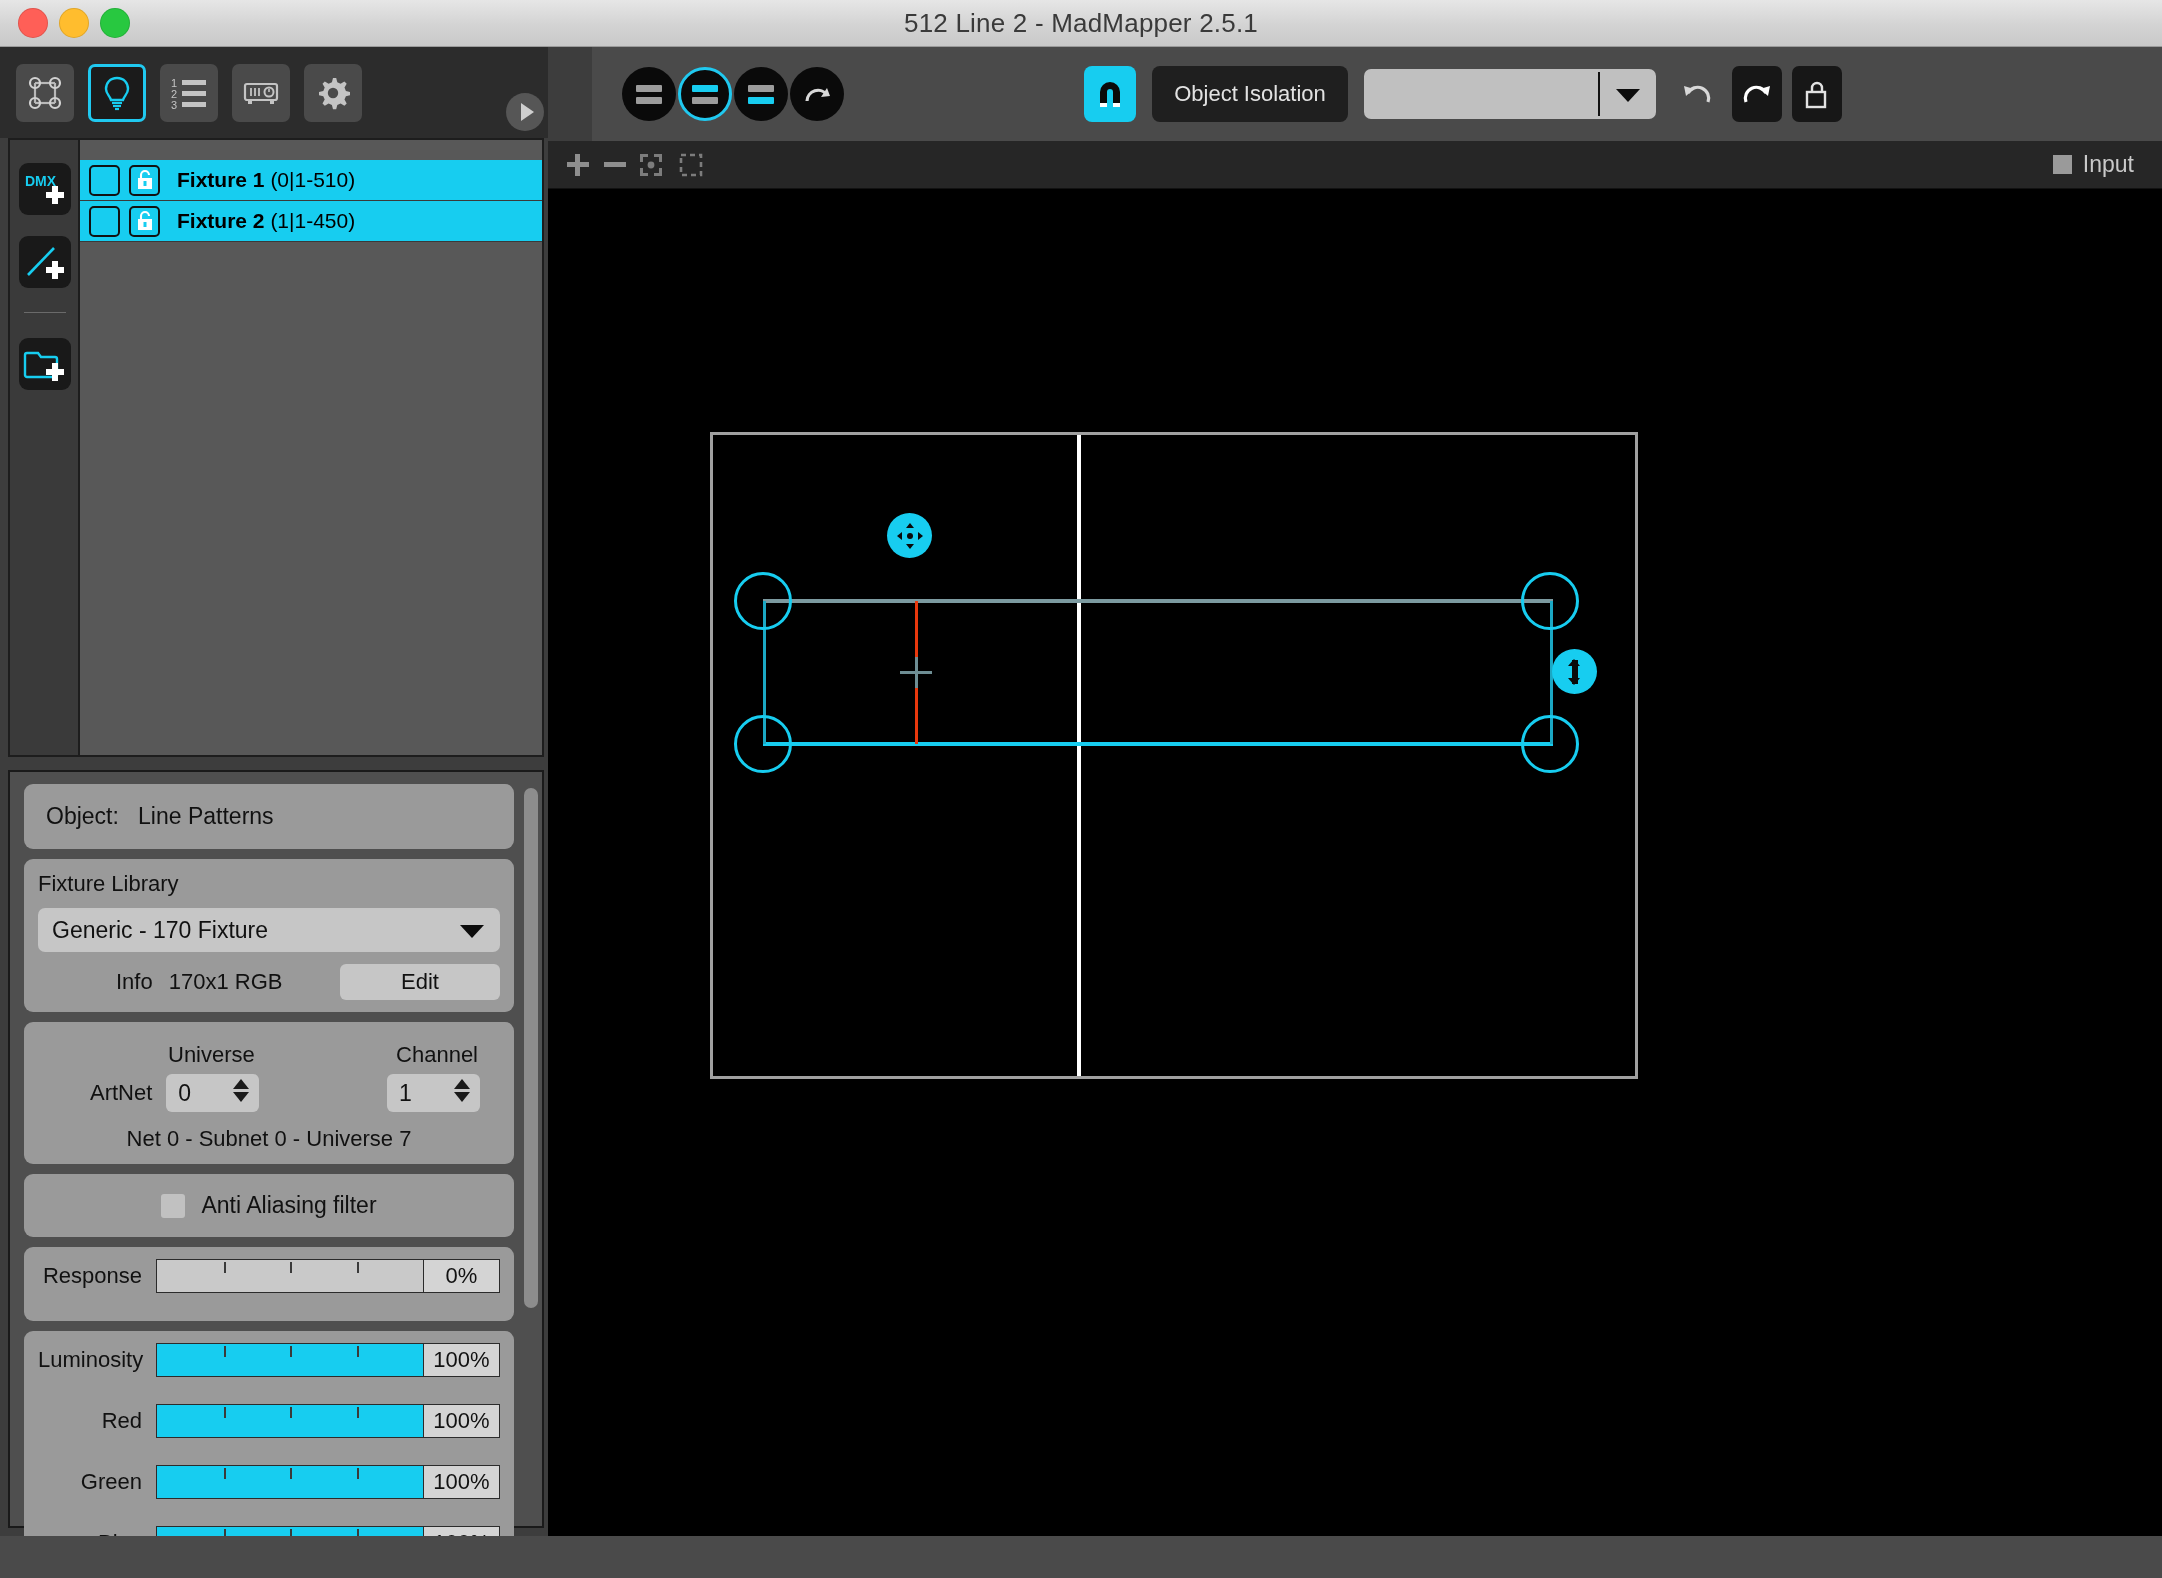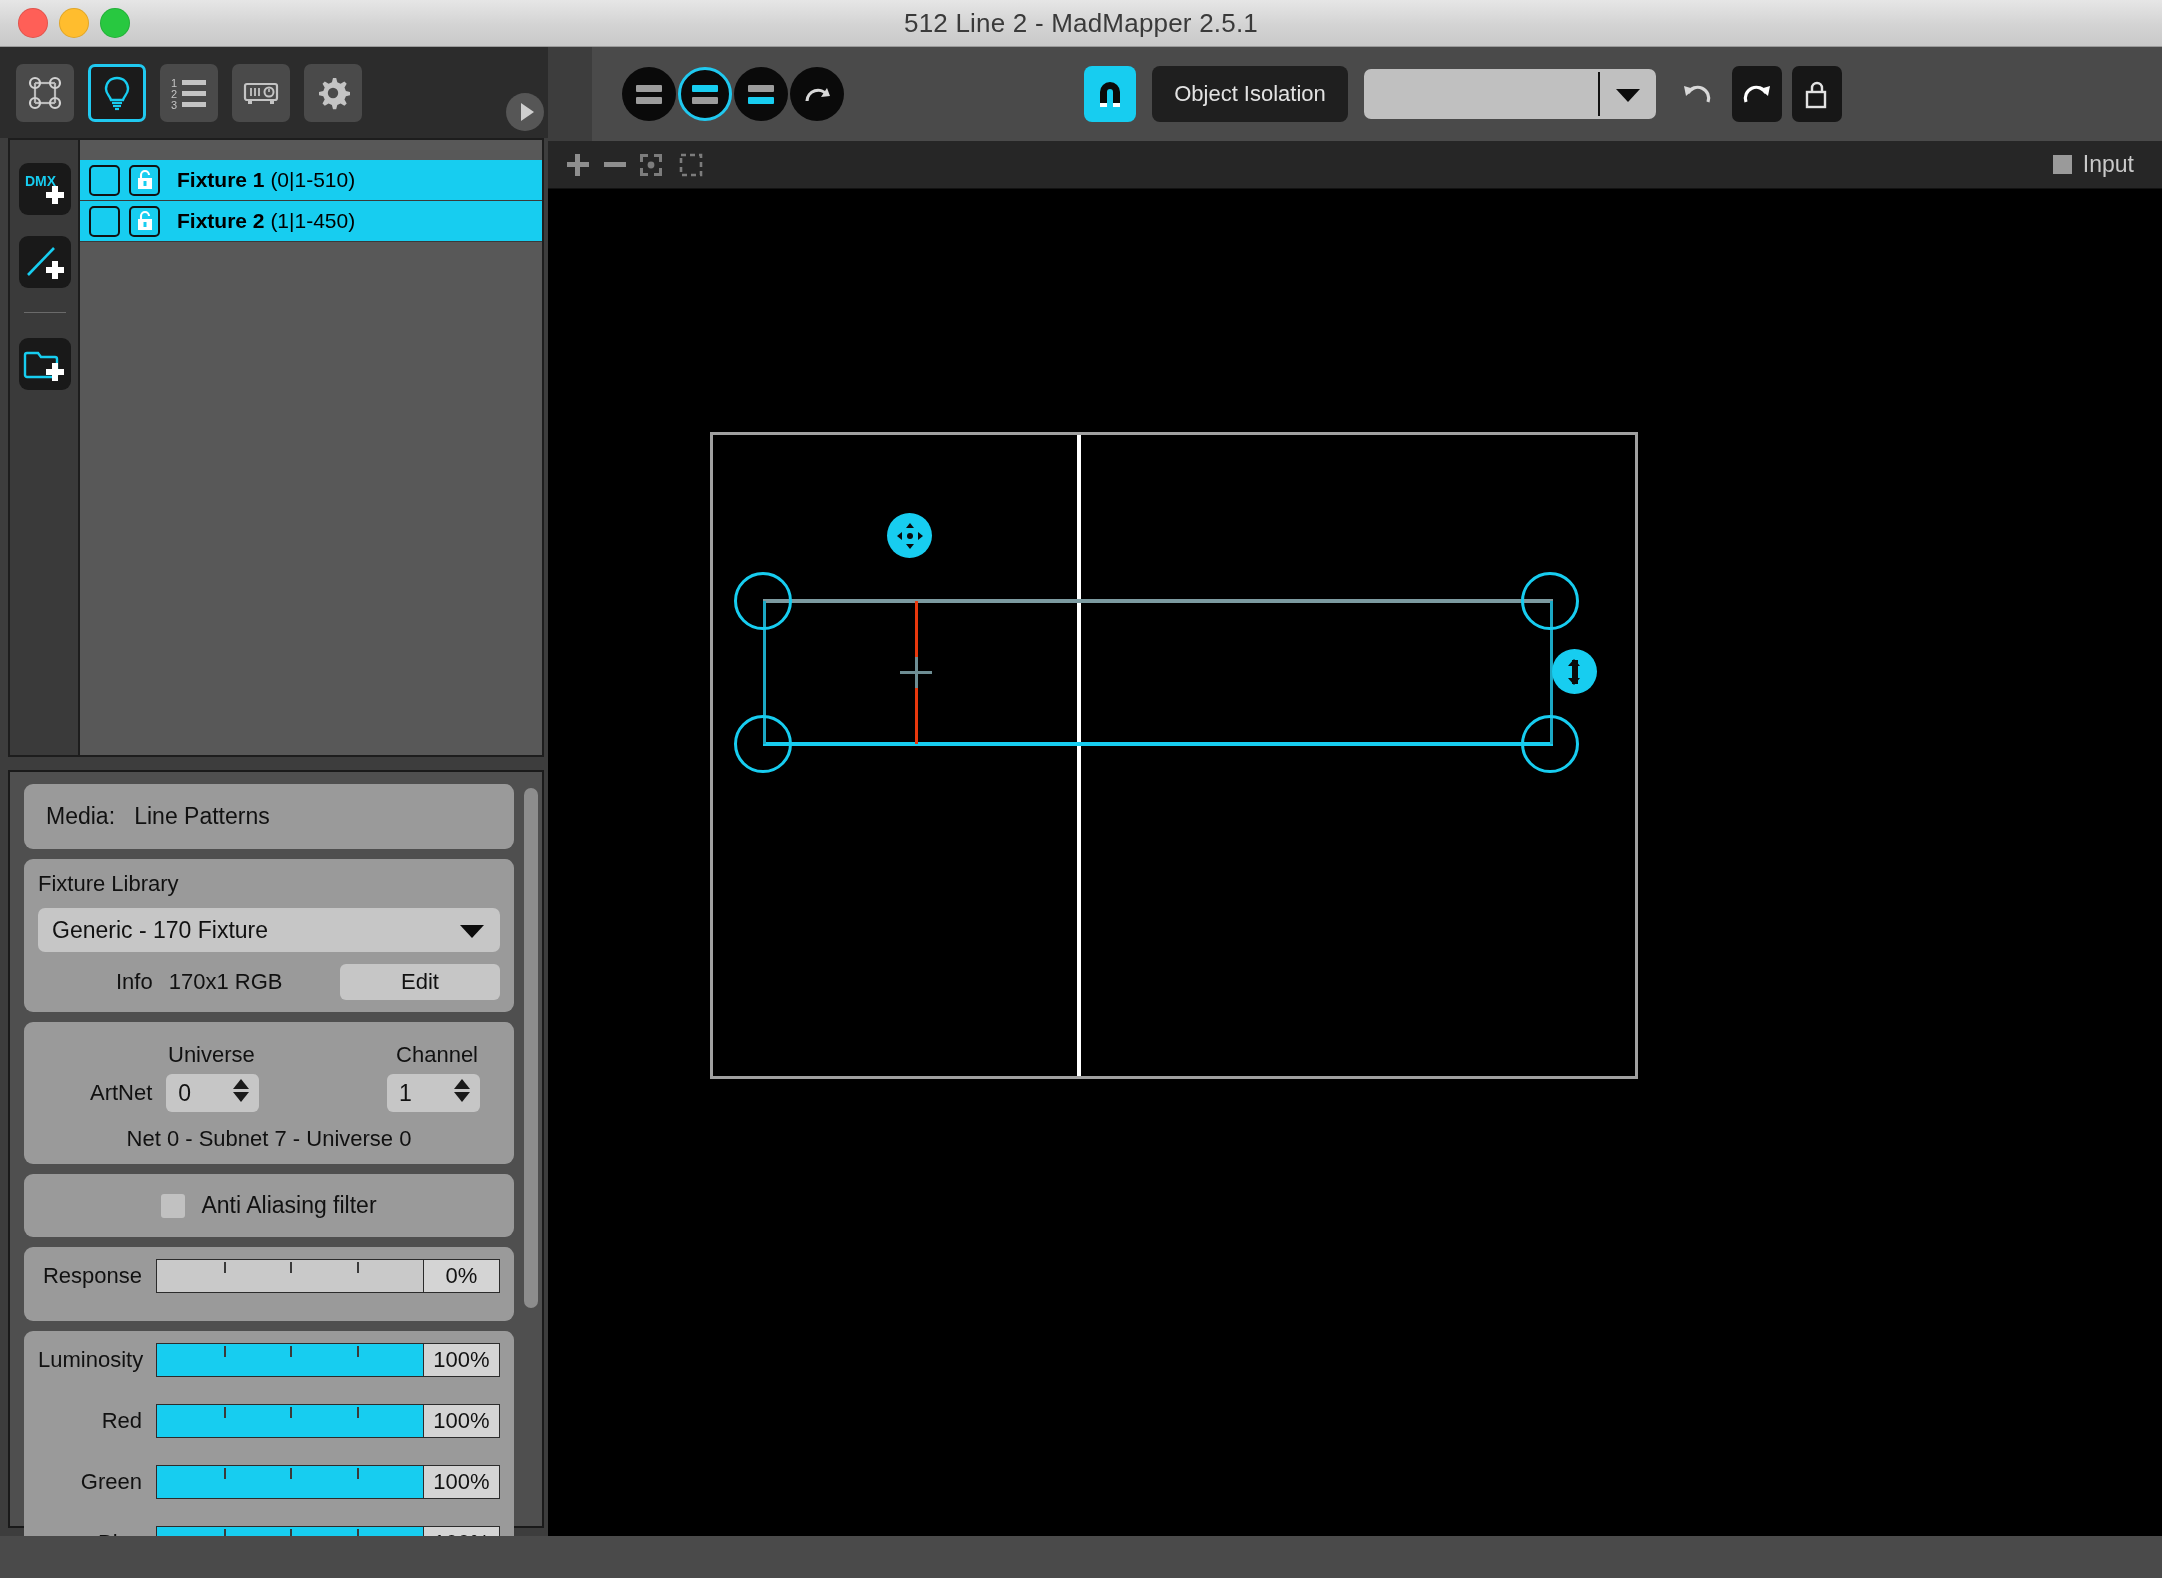--- a/index.html
+++ b/index.html
@@ -385,21 +385,21 @@
             <div class="fx-label"><b>Fixture 2</b> <span>(1|1-450)</span></div>
           </div>
         </div>
     </div>
 
     <div id="props-panel">
       <div id="props-inner">
 
         <div class="group">
           <div class="media-line">
-            <span>Media:</span>
+            <span>Object:</span>
             &nbsp;
             <span>Line Patterns</span>
           </div>
         </div>
 
         <div class="group">
           <div class="group-title">Fixture Library</div>
           <div class="lib-select">
             <span>Generic - 170 Fixture</span>
             <span class="caret"></span>
@@ -426,21 +426,21 @@
                 </span>
             </span>
             <span class="stepper c-stepper">
               <span>1</span>
               <span class="arrows">
                   <i class="up"></i>
                   <i class="dn"></i>
                 </span>
             </span>
           </div>
-          <div class="net-line">Net 0 - Subnet 7 - Universe 0</div>
+          <div class="net-line">Net 0 - Subnet 0 - Universe 7</div>
         </div>
 
         <div class="group">
           <div class="aa-row">
             <span class="aa-box"></span>
             <span class="aa-label">Anti Aliasing filter</span>
           </div>
         </div>
 
         <div class="group">

